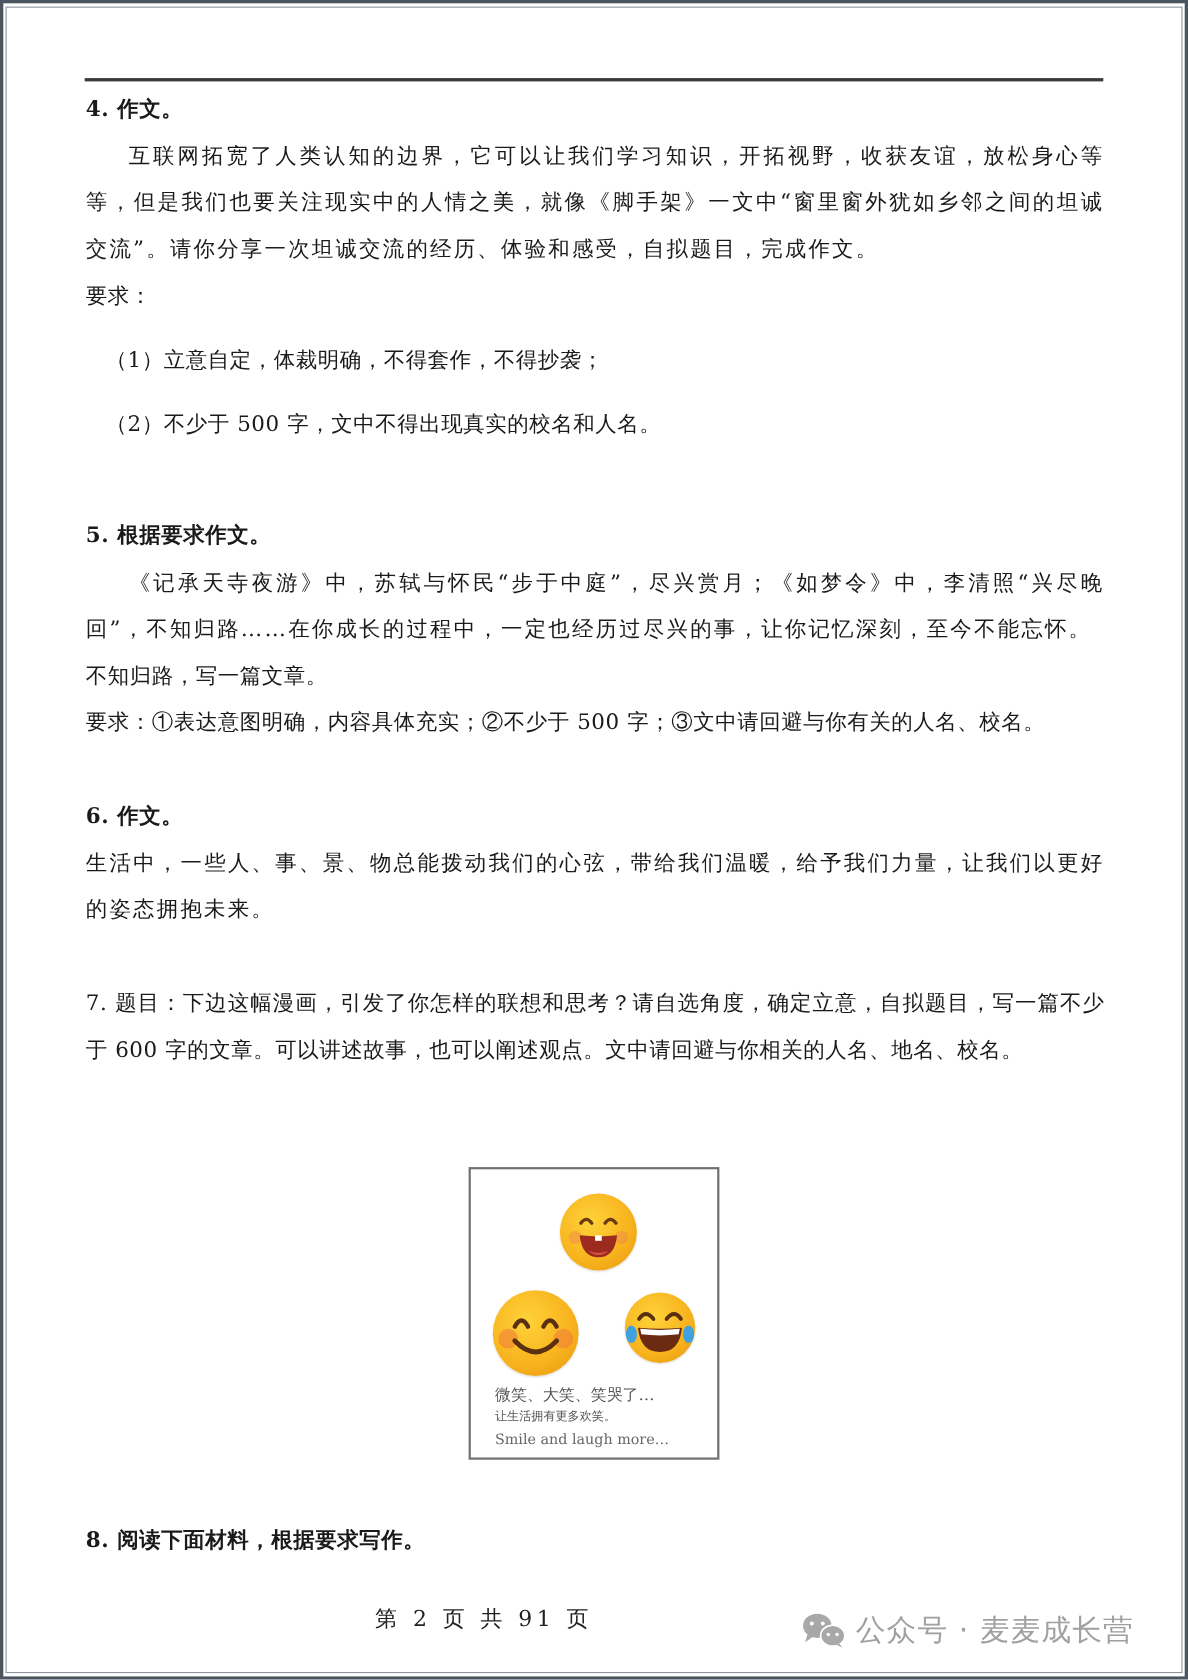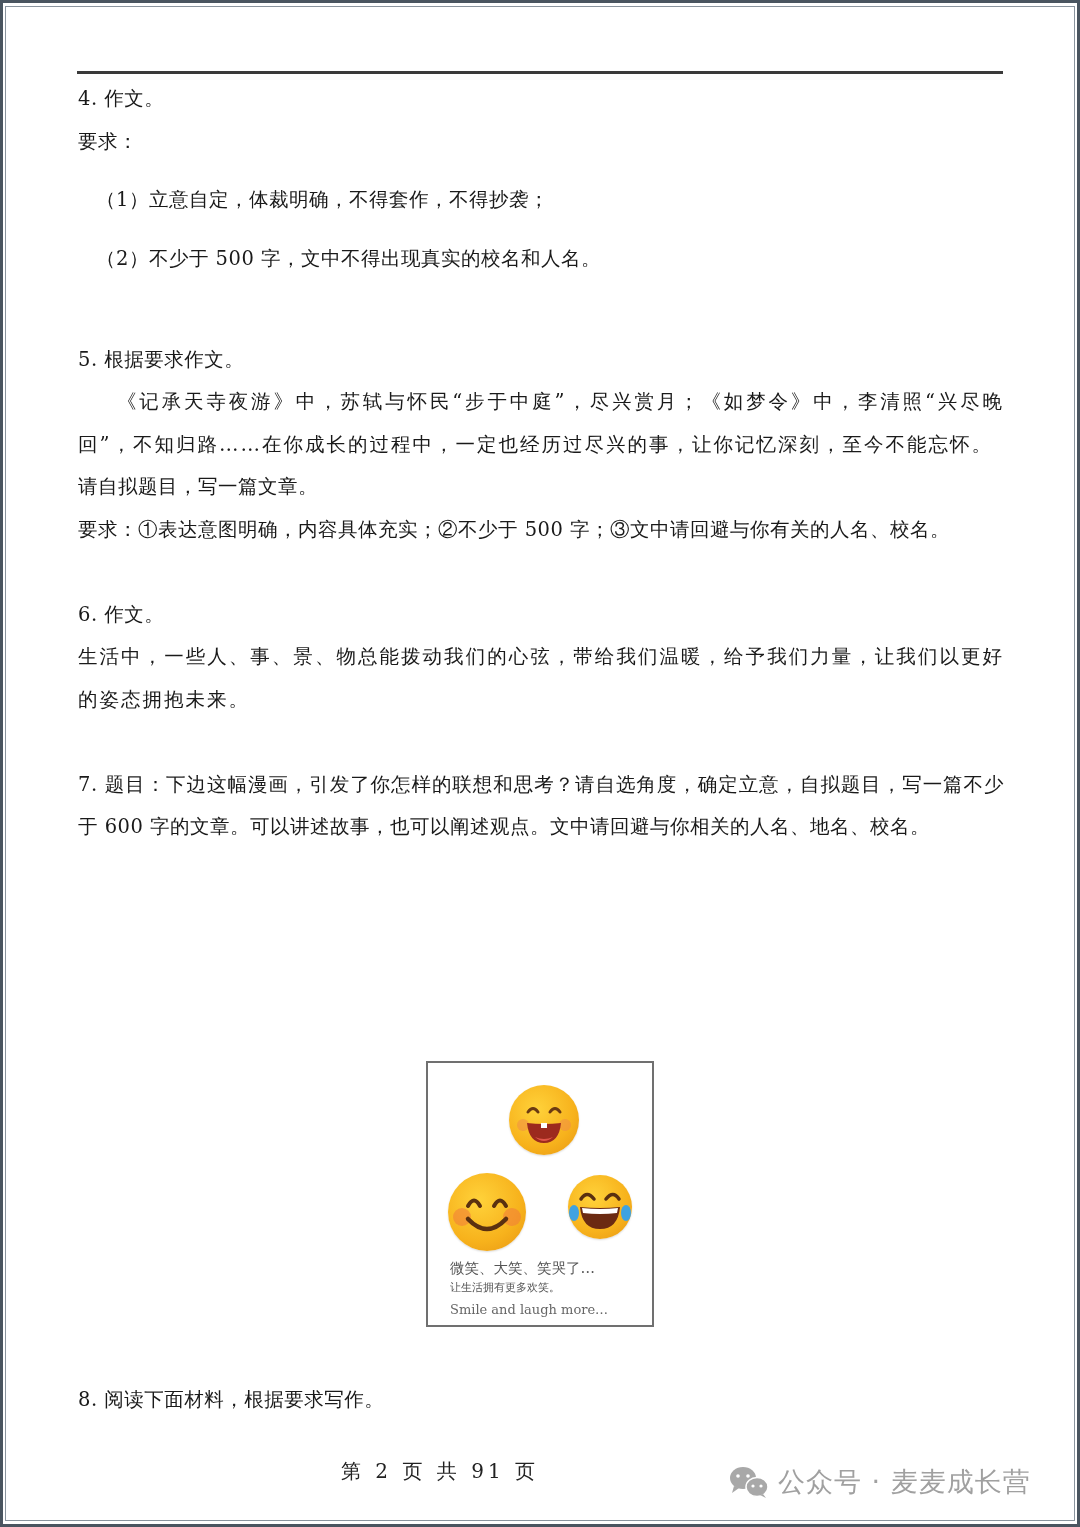--- a/index.html
+++ b/index.html
@@ -17,21 +17,21 @@
     border: 1px solid #8a949e;
   }
   .header-rule {
     position: absolute; left: 77px; top: 71px; width: 926px; height: 3px;
     background: #3a3a3a;
   }
   .content {
     position: absolute; left: 78px; top: 78px; width: 926px;
     font-size: 19.5px; line-height: 42.5px; letter-spacing: 0.5px;
   }
-  .q { margin: 0; }
+  .q { margin: 0; font-weight: bold; }
   .q-gap { height: 42.5px; }
   .p { margin: 0; text-align: justify; }
   .indent { text-indent: 2em; }
   .kai { font-family: "DejaVu Serif", serif; letter-spacing: 2px; }
   .req-item { margin: 16px; padding-left: 2px; }
 
   .cartoon {
     position: absolute; left: 426px; top: 1061px; width: 228px; height: 266px;
     border: 2px solid #707070; box-sizing: border-box; background: #ffffff;
   }
@@ -64,31 +64,32 @@
 <body>
 
 <div class="frame-outer"></div>
 <div class="frame-inner"></div>
 <div class="header-rule"></div>
 
 <div class="content">
 
   <section>
     <p class="q"><span>4.</span> <span>作文。</span></p>
+    <p class="p indent kai">互联网拓宽了人类认知的边界，它可以让我们学习知识，开拓视野，收获友谊，放松身心等等，但是我们也要关注现实中的人情之美，就像《脚手架》一文中“窗里窗外犹如乡邻之间的坦诚交流”。请你分享一次坦诚交流的经历、体验和感受，自拟题目，完成作文。</p>
     <p class="p">要求：</p>
     <p class="req-item">（1）立意自定，体裁明确，不得套作，不得抄袭；</p>
     <p class="req-item">（2）不少于 500 字，文中不得出现真实的校名和人名。</p>
   </section>
 
   <div class="q-gap"></div>
 
   <section>
     <p class="q"><span>5.</span> <span>根据要求作文。</span></p>
     <p class="p indent kai">《记承天寺夜游》中，苏轼与怀民“步于中庭”，尽兴赏月；《如梦令》中，李清照“兴尽晚回”，不知归路……在你成长的过程中，一定也经历过尽兴的事，让你记忆深刻，至今不能忘怀。</p>
-    <p class="p">请自拟题目，写一篇文章。</p>
+    <p class="p">不知归路，写一篇文章。</p>
     <p class="p">要求：①表达意图明确，内容具体充实；②不少于 500 字；③文中请回避与你有关的人名、校名。</p>
   </section>
 
   <div class="q-gap"></div>
 
   <section>
     <p class="q"><span>6.</span> <span>作文。</span></p>
     <p class="p kai">生活中，一些人、事、景、物总能拨动我们的心弦，带给我们温暖，给予我们力量，让我们以更好的姿态拥抱未来。</p>
   </section>
 

